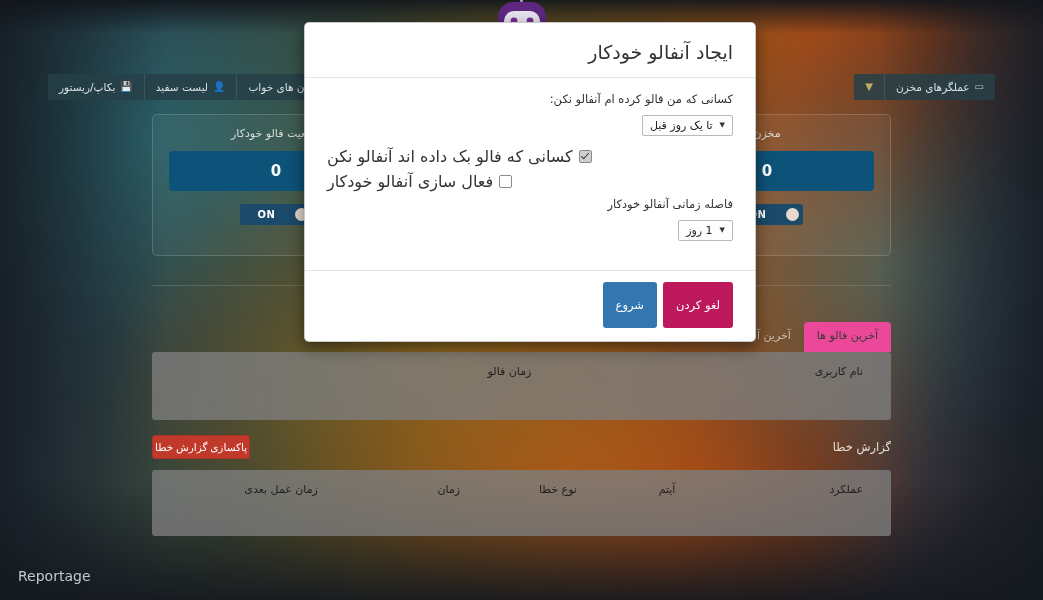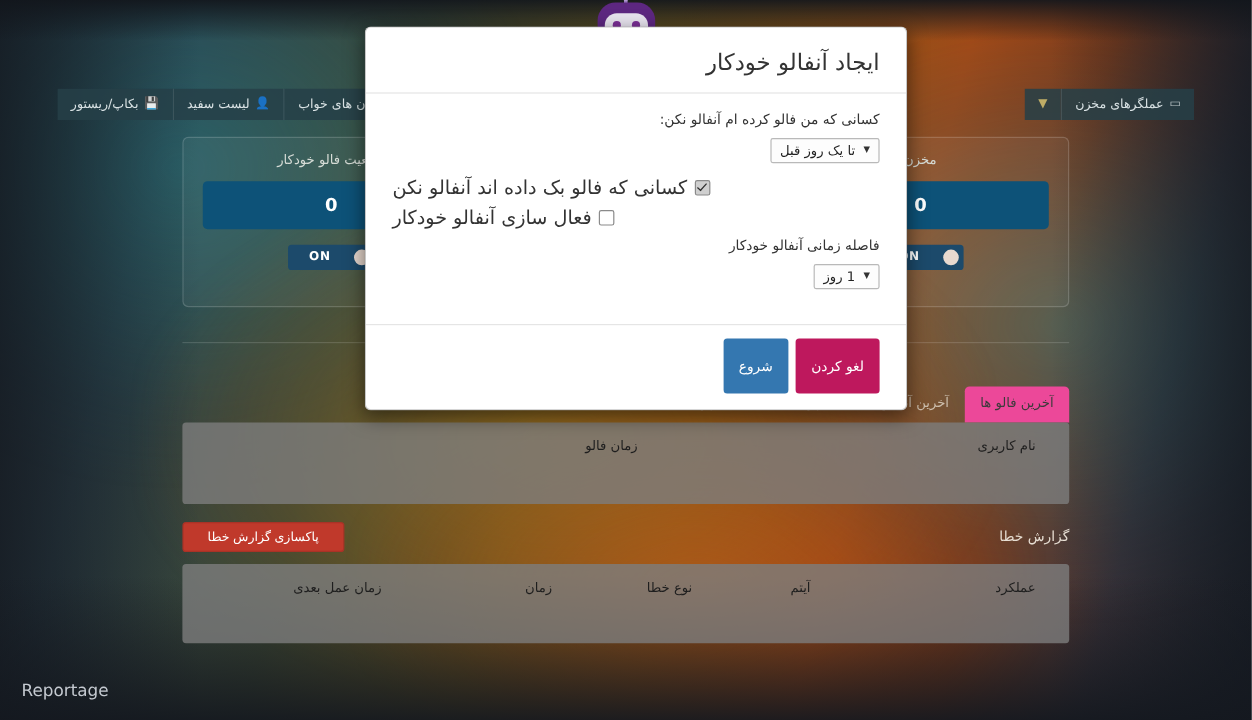--- a/index.html
+++ b/index.html
@@ -272,22 +272,23 @@
   .err-title {
     font-size: 11.5px;
     color: #e7ded3;
   }
   .btn-clear {
     background: #c0392b;
     color: #fff;
     font-size: 10.5px;
     border: 1px solid #a93226;
     border-radius: 3px;
-    padding: 5px 20px;
-    cursor: pointer;
+    padding: 5px 2px;
+    cursor: pointer;
+    font-family: Liberation Serif, serif;
   }
 
   
   .footer {
     position: absolute;
     left: 18px;
     bottom: 16px;
     color: #c4c9d0;
     font-size: 14px;
     z-index: 3;

